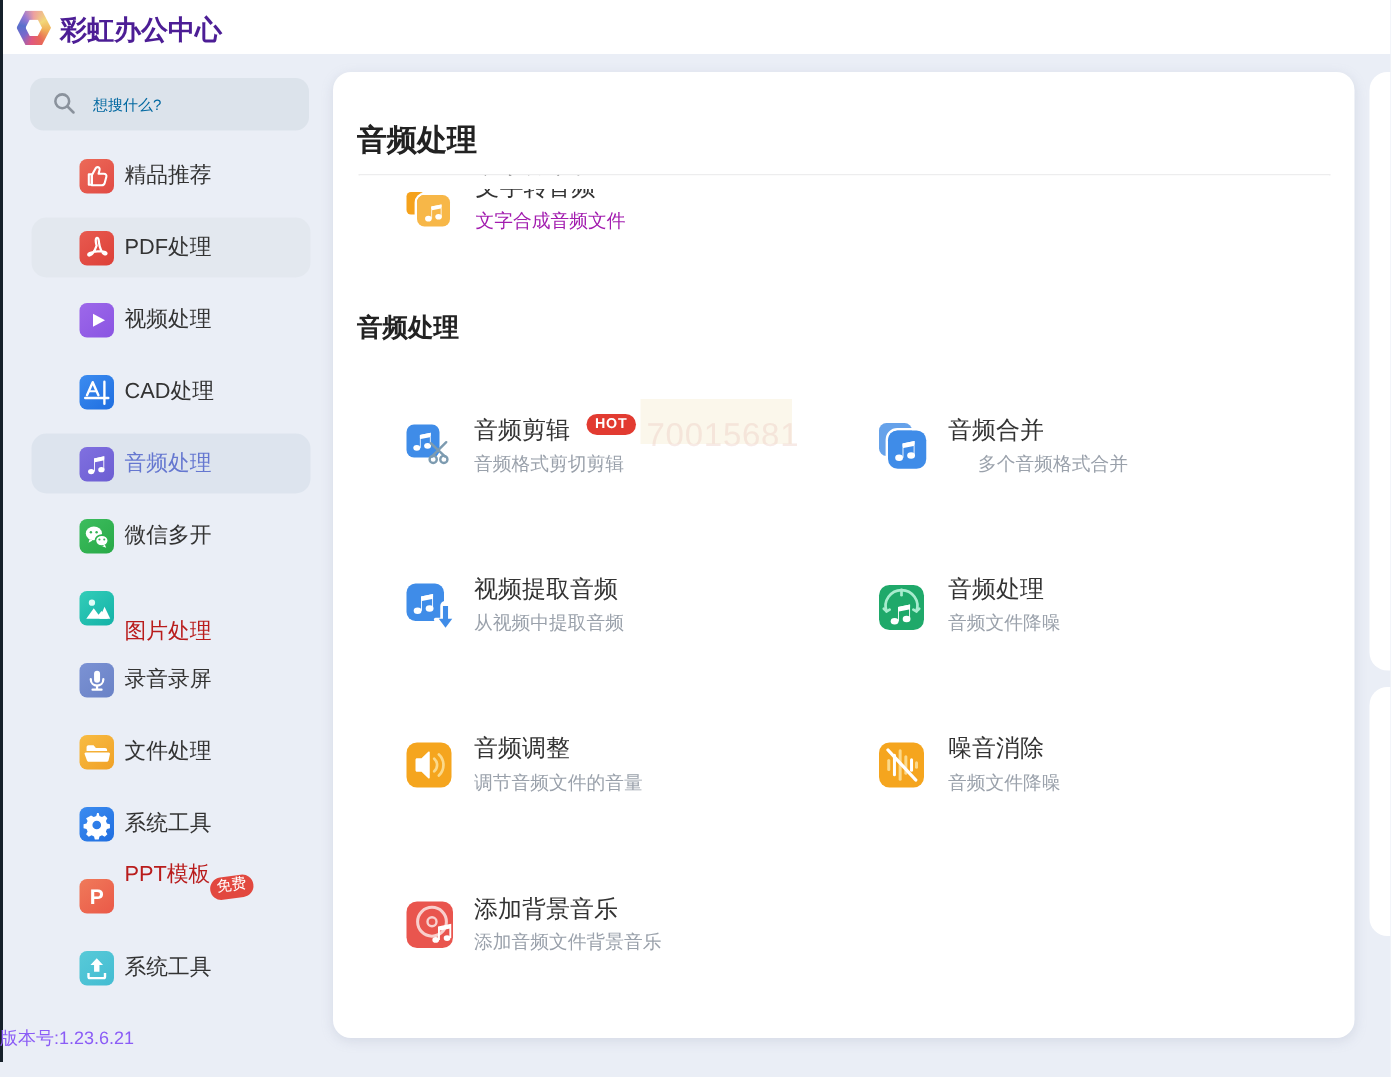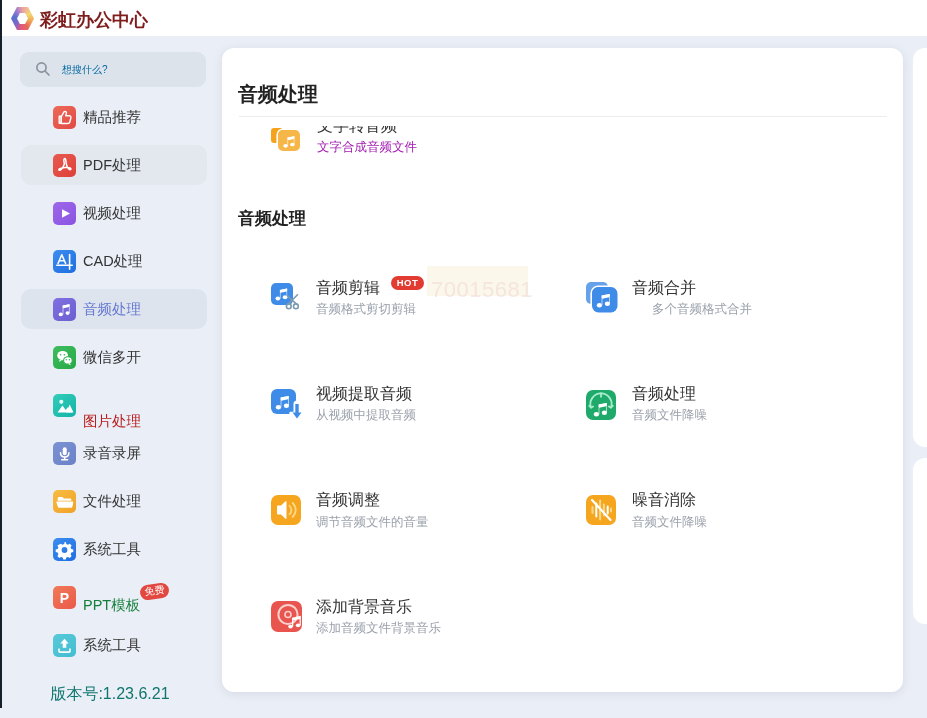--- a/index.html
+++ b/index.html
@@ -14,21 +14,21 @@
 </style>
 </head>
 <body>
 <div id="app">
 
   <div class="abs" style="left:0;top:0;width:927px;height:36px;background:#fff"></div>
   <div class="abs" style="left:0;top:0;width:1.5px;height:708px;background:#16202a"></div>
   <div class="abs" id="logo" style="left:11px;top:7px;width:23px;height:23px;background:conic-gradient(from 0deg,#eda0a0 0deg,#f2d87a 55deg,#f0b058 100deg,#e86858 150deg,#e05880 190deg,#7a68cc 230deg,#5870cc 280deg,#9878d4 320deg,#eda0a0 360deg);clip-path:polygon(26% 0,74% 0,100% 50%,74% 100%,26% 100%,0 50%)">
       <div style="position:absolute;left:6px;top:6px;width:11px;height:11px;background:#fff;clip-path:polygon(26% 0,74% 0,100% 50%,74% 100%,26% 100%,0 50%)"></div>
     </div>
-  <div class="abs" style="left:40px;top:10.5px;font-size:18px;line-height:18px;font-weight:bold;color:#7f1d1d">彩虹办公中心</div>
+  <div class="abs" style="left:40px;top:10.5px;font-size:18px;line-height:18px;font-weight:bold;color:#4c1d95">彩虹办公中心</div>
 
   <div class="abs" style="left:20px;top:52px;width:186px;height:35px;border-radius:9px;background:#dce3eb"></div>
   <svg class="abs" style="left:35px;top:61px" width="16" height="16" viewBox="0 0 16 16">
       <circle cx="6.5" cy="6.5" r="4.6" fill="none" stroke="#8a929c" stroke-width="1.7"></circle>
       <line x1="10" y1="10" x2="14" y2="14" stroke="#8a929c" stroke-width="1.7" stroke-linecap="round"></line>
     </svg>
   <div class="abs" style="left:62px;top:63px;font-size:10px;color:#0369a1">想搜什么?</div>
 
   <div id="menu"></div>
   <div class="ic" style="left:53px;top:105.5px;background:linear-gradient(140deg,#ec6a58,#e14a44)"><svg width="23" height="23" viewBox="0 0 23 23">
@@ -89,29 +89,29 @@
         <path d="M4.2 11.6h15.3c.5 0 .9.5.8 1l-.9 4.2c-.1.6-.7 1-1.3 1H6.2c-.6 0-1.2-.4-1.3-1l-1.5-4.2c-.2-.5.2-1 .8-1z" fill="#fff"></path>
       </svg></div>
   <div class="mtext" style="top:494px;color:#333">文件处理</div>
   <div class="ic" style="left:53px;top:537.5px;background:linear-gradient(140deg,#3c8cf0,#1f6ee0)"><svg width="23" height="23" viewBox="0 0 23 23">
         <path fill-rule="evenodd" fill="#fff" d="M10.2 4h2.6l.5 2 1.7.7 1.8-1 1.8 1.8-1 1.8.7 1.7 2 .5v2.6l-2 .5-.7 1.7 1 1.8-1.8 1.8-1.8-1-1.7.7-.5 2h-2.6l-.5-2-1.7-.7-1.8 1-1.8-1.8 1-1.8-.7-1.7-2-.5v-2.6l2-.5.7-1.7-1-1.8L7.7 5.7l1.8 1 1.7-.7.5-2zm1.3 5.1a2.9 2.9 0 100 5.8 2.9 2.9 0 000-5.8z"></path>
       </svg></div>
   <div class="mtext" style="top:542px;color:#333">系统工具</div>
   <div class="ic" style="left:53px;top:585.5px;background:linear-gradient(140deg,#f07a5a,#ea5948)"><svg width="23" height="23" viewBox="0 0 23 23">
         <text x="11.5" y="16.8" font-family="Liberation Sans,sans-serif" font-size="14" font-weight="bold" fill="#fff" text-anchor="middle">P</text>
       </svg></div>
-  <div class="mtext" style="top:598px;color:#15803d">PPT模板</div>
+  <div class="mtext" style="top:576px;color:#b91c1c">PPT模板</div>
   <div class="abs" style="left:140px;top:583.5px;width:29px;height:14.5px;background:#e2483f;border-radius:7.5px;color:#fff;font-size:10px;line-height:14.5px;text-align:center;transform:rotate(-8deg)">免费</div>
   <div class="ic" style="left:53px;top:633.5px;background:linear-gradient(140deg,#58cad8,#43bcd2)"><svg width="23" height="23" viewBox="0 0 23 23">
         <path d="M11.5 4.8l4.2 4.6h-2.4v4.4H9.7V9.4H7.3z" fill="#fff"></path>
         <path d="M6 14.6v2.6c0 .5.4.9.9.9h9.2c.5 0 .9-.4.9-.9v-2.6" fill="none" stroke="#fff" stroke-width="1.6"></path>
       </svg></div>
   <div class="mtext" style="top:638px;color:#333">系统工具</div>
 
-  <div class="abs" style="left:0;top:684px;width:220px;text-align:center;font-size:16px;color:#0f766e">版本号:1.23.6.21</div>
+  <div class="abs" style="left:0;top:684px;width:220px;font-size:12px;color:#8b5cf6">版本号:1.23.6.21</div>
 
   <div class="abs" style="left:222px;top:48px;width:681px;height:644px;background:#fff;border-radius:12px;box-shadow:0 2px 8px rgba(150,160,185,0.25)"></div>
   <div class="abs" style="left:238px;top:83.5px;font-size:20px;line-height:20px;font-weight:bold;color:#222">音频处理</div>
   <div class="abs" style="left:239px;top:116px;width:648px;height:1px;background:#ededee"></div>
 
   <div id="cutrow"></div>
   <svg class="abs" style="left:266px;top:128px" width="40" height="26" viewBox="0 0 40 26">
       <rect x="5" y="0" width="12" height="15" rx="3" fill="#f5a21c"></rect>
       <rect x="11.2" y="1.2" width="23.6" height="22.6" rx="5.8" fill="none" stroke="#fff" stroke-width="1.6"></rect>
       <rect x="12" y="2" width="22" height="21" rx="5" fill="#f7b748"></rect>

